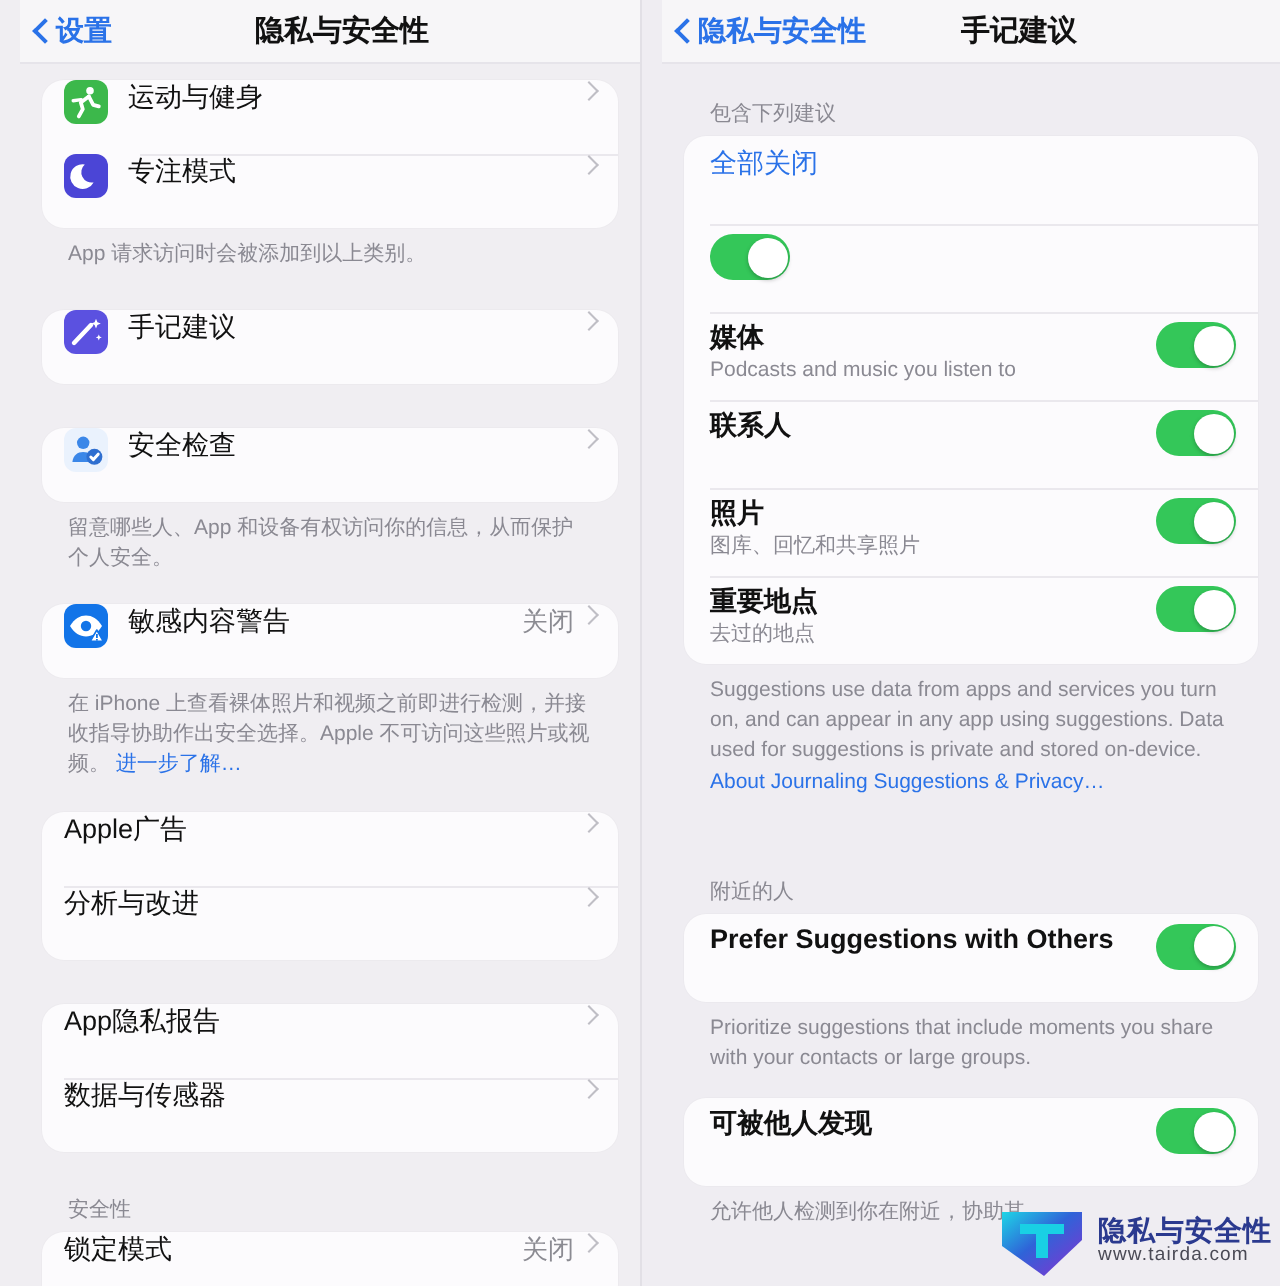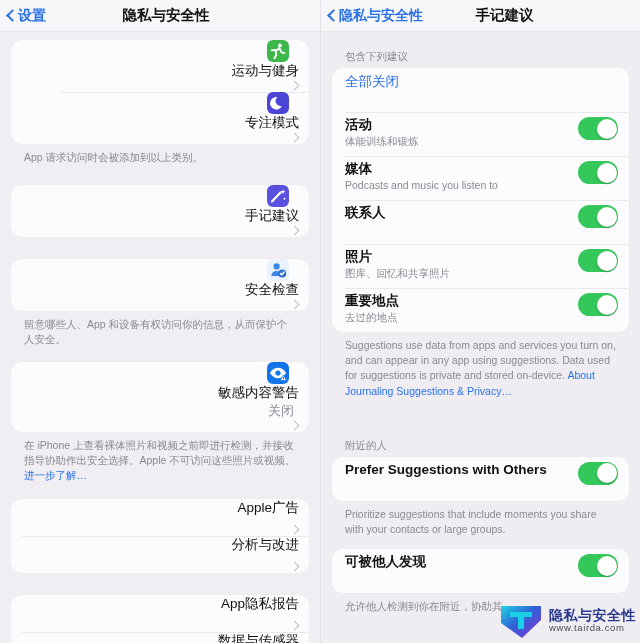--- a/index.html
+++ b/index.html
@@ -3,21 +3,21 @@
 <meta charset="utf-8">
 <style>
   * { box-sizing: border-box; margin: 0; padding: 0; }
   html, body {
     width: 640px; height: 643px;
     font-family: "Liberation Sans", "DejaVu Sans", sans-serif;
     background: #eceaef;
     overflow: hidden;
   }
   .screen { display: flex; width: 640px; height: 643px; }
-  .panel { width: 320px; height: 643px; position: relative; overflow: hidden; background: #f1eff3; }
+  .panel { width: 320px; height: 643px; position: relative; overflow: hidden; background: #f1eff3; padding-left: 10px; }
   .panel.left { background: #f0eef2; }
   .panel.right { background: #efedf2; border-left: 1px solid #e2e0e6; }
 
   
   .navbar {
     height: 32px; background: #f7f6f8;
     display: flex; align-items: center; position: relative;
     border-bottom: 1px solid #e6e4ea;
   }
   .nav-back {
@@ -41,22 +41,22 @@
   .panel.right .nav-title { padding-left: 48px; }
 
   
   .body { padding: 0 11px; }
 
   .card {
     background: #fcfbfd; border-radius: 11px; overflow: hidden;
     box-shadow: 0 0 0 0.5px rgba(0,0,0,0.015);
   }
   .row {
-    display: flex; align-items: flex-end; min-height: 37px;
-    padding: 0 10px 0 11px; position: relative; cursor: default; flex-direction: column;
+    display: flex; align-items: flex-start; min-height: 37px;
+    padding: 0 10px 0 11px; position: relative; cursor: default;
   }
   .row + .row::before {
     content: ""; position: absolute; left: 49px; right: 0; top: 0;
     height: 1px; background: #eae8ed;
   }
   .row.nolead + .row.nolead::before { left: 11px; }
 
   .icon {
     width: 22px; height: 22px; border-radius: 6px; flex: none;
     margin-right: 10px; position: relative; overflow: hidden;
@@ -277,24 +277,20 @@
       <div class="sp18"></div>
 
       <div class="grouphead">包含下列建议</div>
 
       <div class="card">
         <div class="row2">
           <span class="bluerow">全部关闭</span>
         </div>
 
         <div class="row2">
-          <div class="row2-texts">
-            <div class="r2-title">活动</div>
-            <div class="r2-sub">体能训练和锻炼</div>
-          </div>
           <div class="toggle">
               <span class="knob"></span>
             </div>
         </div>
 
         <div class="row2">
           <div class="row2-texts">
             <div class="r2-title">媒体</div>
             <div class="r2-sub">Podcasts and music you listen to</div>
           </div>

